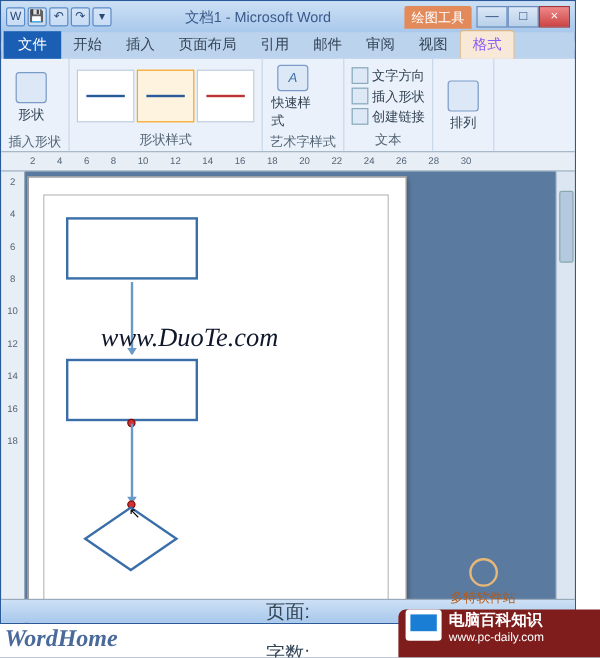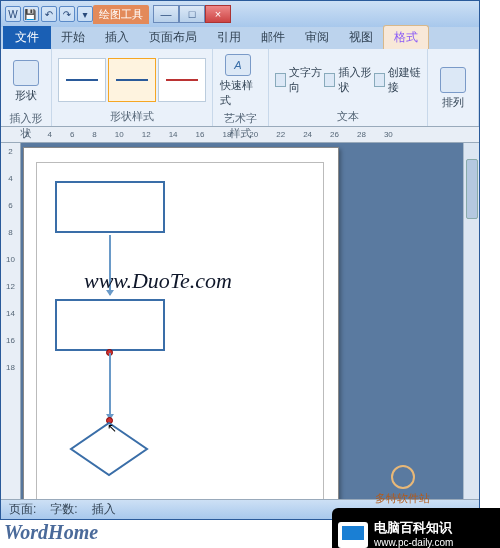--- a/index.html
+++ b/index.html
@@ -23,61 +23,62 @@
   .group .body { flex: 1; display: flex; align-items: center; gap: 4px; }
   .group .label { text-align: center; font-size: 11px; color: #567; padding-top: 2px; }
   .btn-lg { display: flex; flex-direction: column; align-items: center; justify-content: center; width: 38px; height: 56px; border: 1px solid transparent; border-radius: 3px; }
   .btn-lg .ic { width: 26px; height: 26px; background: #dce8f6; border: 1px solid #7a9ac8; border-radius: 3px; }
   .btn-lg .lbl { font-size: 11px; color: #345; padding-top: 2px; }
   .style-gal { display: flex; gap: 2px; }
   .style-gal .sw { width: 48px; height: 44px; border: 1px solid #bcd; background: #fff; display: flex; align-items: center; justify-content: center; }
   .style-gal .sw.sel { border: 1px solid #f5a623; background: #fef3df; }
   .style-gal .line { width: 32px; height: 2px; background: #2a5a9a; }
   .style-gal .line.r { background: #b33; }
-  .small-stack { display: flex; flex-direction: row; gap: 2px; font-size: 11px; color: #345; }
+  .small-stack { display: flex; flex-direction: column; gap: 2px; font-size: 11px; color: #345; }
   .small-stack div { display: flex; align-items: center; gap: 3px; }
   .small-stack .mi { width: 14px; height: 14px; background: #dce8f6; border: 1px solid #8ab; }
   .ruler-h { height: 16px; background: #e8eef6; border-bottom: 1px solid #9ab; font-size: 8px; color: #567; display: flex; align-items: center; padding-left: 24px; gap: 18px; overflow: hidden; }
   .work { display: flex; height: 376px; background: #8aa; }
   .ruler-v { width: 20px; background: #e8eef6; border-right: 1px solid #9ab; display: flex; flex-direction: column; align-items: center; font-size: 8px; color: #567; padding-top: 4px; gap: 18px; }
   .page-area { flex: 1; background: #5a7aa0; overflow: hidden; position: relative; }
   .page { background: #fff; width: 316px; height: 426px; margin: 4px 0 0 2px; border: 1px solid #888; box-shadow: 2px 2px 4px rgba(0,0,0,0.3); position: relative; }
   .canvas-frame { position: absolute; left: 12px; top: 14px; width: 288px; height: 380px; border: 1px solid #bbb; }
   .shape-rect { position: absolute; border: 2px solid #3a6ea8; background: #fff; }
   .connector { position: absolute; width: 2px; background: #6a9ac8; }
   .connector::after { content: ""; position: absolute; bottom: -1px; left: -3px; border-left: 4px solid transparent; border-right: 4px solid transparent; border-top: 6px solid #6a9ac8; }
   .handle { position: absolute; width: 7px; height: 7px; background: #c33; border: 1px solid #800; border-radius: 50%; }
   .diamond { position: absolute; width: 80px; height: 56px; }
   .diamond svg { width: 100%; height: 100%; }
   .watermark { position: absolute; color: #0f172a; font-size: 22px; font-style: italic; font-family: Georgia, serif; pointer-events: none; }
   .wordhome { position: absolute; left: 4px; bottom: 4px; font-family: Georgia, serif; font-style: italic; font-weight: bold; font-size: 20px; color: #4a6a9a; }
   .duote-badge { position: absolute; right: 70px; bottom: 42px; font-size: 11px; color: #b35a1a; text-align: right; }
   .duote-badge .g { width: 24px; height: 24px; border: 2px solid #e8b878; border-radius: 50%; margin: 0 auto 2px; }
-  .pcdaily { position: absolute; right: 0; bottom: 0; height: 40px; width: 168px; background: #000000; color: #fff; display: flex; align-items: flex-end; padding: 0 6px; border-top-left-radius: 6px; }
+  .pcdaily { position: absolute; right: 0; bottom: 0; height: 40px; width: 168px; background: #7f1d1d; color: #fff; display: flex; align-items: flex-start; padding: 0 6px; border-top-left-radius: 6px; }
   .pcdaily .mon { width: 30px; height: 26px; background: #fff; border-radius: 3px; margin-right: 6px; position: relative; }
   .pcdaily .mon::after { content: ""; position: absolute; left: 4px; top: 4px; width: 22px; height: 14px; background: #1a7fd4; }
   .pcdaily .txt1 { font-size: 13px; font-weight: bold; }
   .pcdaily .txt2 { font-size: 10px; }
   .side-scroll { width: 16px; background: #dce6f2; border-left: 1px solid #abc; }
   .scroll-thumb { width: 12px; height: 60px; background: #b4c8e0; border: 1px solid #8aa; margin: 16px auto 0; border-radius: 2px; }
-  .statusbar { position: absolute; left: 0; bottom: 0; right: 0; height: 20px; background: linear-gradient(#cde0f5,#a8c8ec); display: flex; align-items: center; padding: 0 8px; gap: 14px; font-size: 12px; color: #345; border-top: 1px solid #9ab; }
+  .statusbar { position: absolute; left: 0; bottom: 0; right: 0; height: 20px; background: linear-gradient(#cde0f5,#a8c8ec); display: flex; align-items: center; padding: 0 8px; gap: 14px; font-size: 16px; color: #345; border-top: 1px solid #9ab; flex-direction: column; }
 </style>
 </head>
 <body>
 
 <div class="window">
 
   <div class="titlebar">
     <div class="ql">
       <span>W</span>
       <span>💾</span>
       <span>↶</span>
       <span>↷</span>
       <span>▾</span>
     </div>
+    <div class="title">文档1 - Microsoft Word</div>
     <div class="ctx">绘图工具</div>
     <div class="winctrl">
       <span>—</span>
       <span>□</span>
       <span class="close">×</span>
     </div>
   </div>
 
   <div class="ribbon-tabs">
     <div class="tab file">文件</div>

